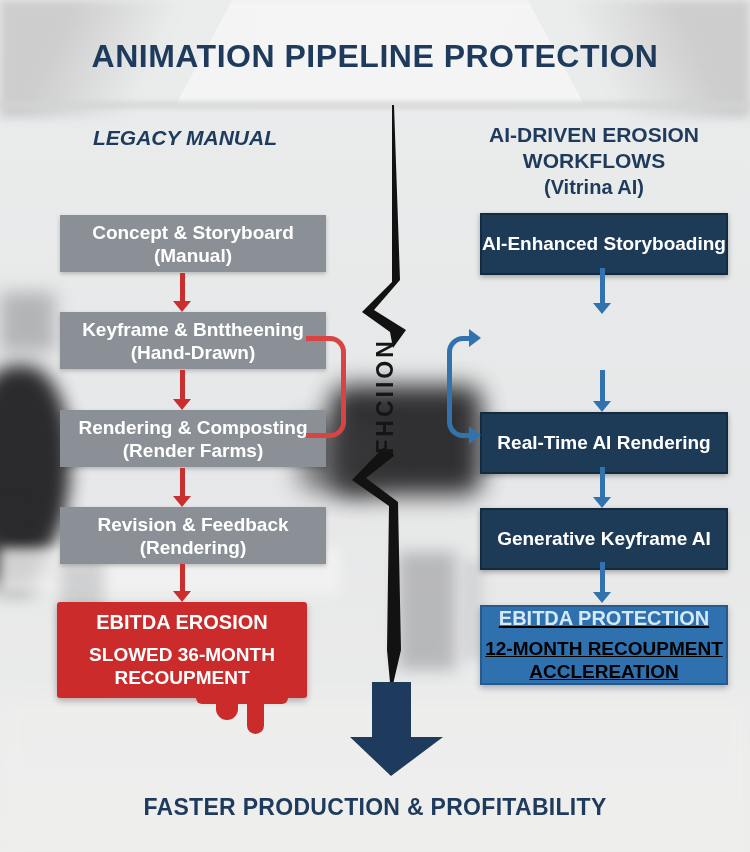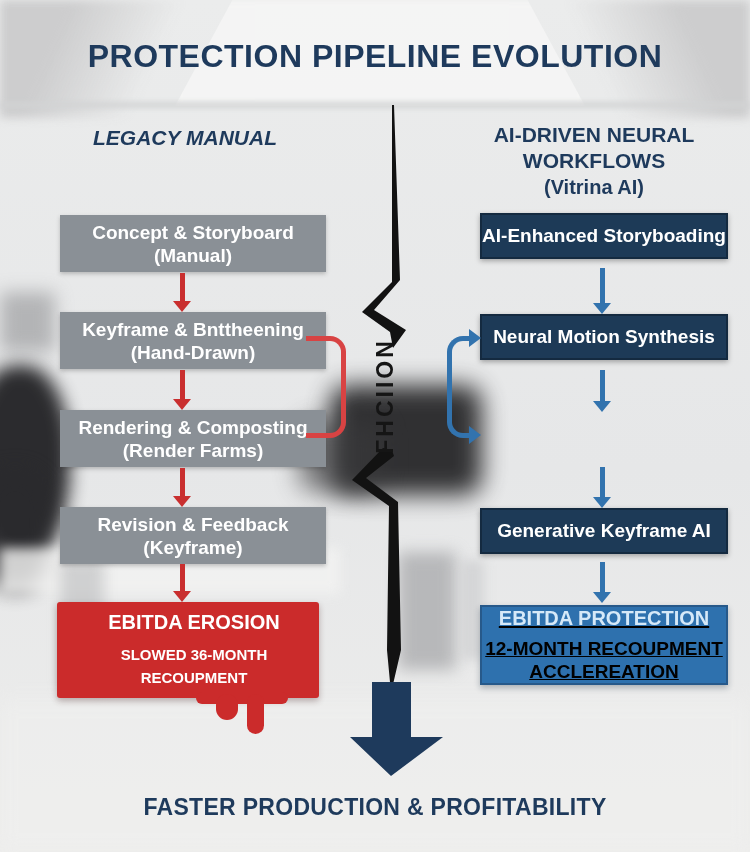--- a/index.html
+++ b/index.html
@@ -36,28 +36,28 @@
     color:var(--navy-text,#1e3a5c); font-size:21px; line-height:26px; }
   .hdr-left { left:52px; top:125px; width:266px;font-style:italic; }
   .hdr-right { left:456px; top:122px; width:276px; }
   .hdr-right .sub { font-size:20px;text-align:center; }
 
   .box { position:absolute; display:flex; flex-direction:column; align-items:center;
     justify-content:center; text-align:center; font-weight:bold; }
   .box-gray { left:60px; width:266px; height:57px; background:var(--gray-box,#8a9096);
     color:#fff; font-size:19px; line-height:23px; box-shadow:0 2px 4px rgba(40,40,40,.25); }
   .g1{top:215px} .g2{top:312px} .g3{top:410px} .g4{top:507px}
-  .box-navy { left:480px; width:248px; height:46px; background:var(--navy-box,#1d3a57);
+  .box-navy { left:480px; width:248px; height:62px; background:var(--navy-box,#1d3a57);
     color:#fff; font-size:19px; border:2px solid #142a40; box-sizing:border-box;
     box-shadow:0 2px 5px rgba(30,30,30,.35); }
   .n1{top:213px} .n2{top:314px} .n3{top:412px} .n4{top:508px}
   .box-red { left:57px; top:602px; width:250px; height:96px; background:var(--red-box,#cb2b2b);
-    color:#fff; border-radius:3px; box-shadow:0 3px 6px rgba(60,20,20,.3);padding-left:12px; }
+    color:#fff; border-radius:3px; box-shadow:0 3px 6px rgba(60,20,20,.3); }
   .box-red .l1 { font-size:20px; margin-bottom:9px; }
-  .box-red .l2 { font-size:15px; line-height:23px; }
+  .box-red .l2 { font-size:19px; line-height:23px; }
   .box-blue { left:480px; top:605px; width:248px; height:80px; background:var(--blue-box,#2e71ae);
     border:2px solid #27598a; box-sizing:border-box; box-shadow:0 3px 6px rgba(20,40,60,.3);text-decoration:underline; }
   .box-blue .l1 { font-size:20px; color:var(--light-blue-text,#d6e9f8); margin-bottom:7px; font-weight:bold; }
   .box-blue .l2 { font-size:19px; line-height:23px; color:#000000; }
 
   .drip { position:absolute; background:var(--red-box,#cb2b2b); }
   .drip-blob { left:196px; top:692px; width:92px; height:12px; border-radius:6px; }
   .drip1 { left:216px; top:694px; width:22px; height:26px; border-radius:11px; }
   .drip2 { left:247px; top:694px; width:17px; height:40px; border-radius:9px; }
 
@@ -99,27 +99,27 @@
   <div class="bgshape bg-chair1"></div>
   <div class="bgshape bg-chair2"></div>
   <div class="bgshape bg-tableband"></div>
   <div class="bgshape bg-leg1"></div>
   <div class="bgshape bg-centerblob"></div>
   <div class="bgshape bg-centerblob2"></div>
   <div class="bgshape bg-leg2"></div>
   <div class="bgshape bg-leg3"></div>
   <div class="bgshape bg-floor"></div>
 
-  <div class="title">PROTECTION PIPELINE EVOLUTION</div>
+  <div class="title">ANIMATION PIPELINE PROTECTION</div>
 
   <div class="col-hdr hdr-left">
     <div>LEGACY MANUAL</div>
   </div>
   <div class="col-hdr hdr-right">
-    <div>AI-DRIVEN NEURAL</div>
+    <div>AI-DRIVEN EROSION</div>
     <div>WORKFLOWS</div>
     <div class="sub">(Vitrina AI)</div>
   </div>
 
   <svg class="crack-svg" viewBox="0 0 120 600">
     <polygon style="fill:var(--black-crack,#121212)" points="64,5 70,180 44,210 76,230 63,248 60,232 32,212 62,182 62,5"></polygon>
     <polygon style="fill:var(--black-crack,#121212)" points="62,350 64,356 36,378 68,402 71,550 61,593 57,550 59,406 22,380 53,348"></polygon>
   </svg>
   <div class="friction-label">FHCIION</div>
 
@@ -130,21 +130,21 @@
   <div class="box box-gray g2">
     <span>Keyframe &amp; Bnttheening</span>
     <span>(Hand-Drawn)</span>
   </div>
   <div class="box box-gray g3">
     <span>Rendering &amp; Composting</span>
     <span>(Render Farms)</span>
   </div>
   <div class="box box-gray g4">
     <span>Revision &amp; Feedback</span>
-    <span>(Keyframe)</span>
+    <span>(Rendering)</span>
   </div>
 
   <div class="varrow red-a ra1">
       <span class="shaft"></span>
       <span class="head"></span>
     </div>
   <div class="varrow red-a ra2">
       <span class="shaft"></span>
       <span class="head"></span>
     </div>
@@ -163,22 +163,22 @@
     <span class="l2">SLOWED 36-MONTH</span>
     <span class="l2">RECOUPMENT</span>
   </div>
   <div class="drip drip-blob"></div>
   <div class="drip drip1"></div>
   <div class="drip drip2"></div>
 
   <div class="box box-navy n1">
     <span>AI-Enhanced Storyboading</span>
   </div>
-  <div class="box box-navy n2">
-    <span>Neural Motion Synthesis</span>
+  <div class="box box-navy n3">
+    <span>Real-Time AI Rendering</span>
   </div>
   <div class="box box-navy n4">
     <span>Generative Keyframe AI</span>
   </div>
 
   <div class="varrow blue-a ba1">
       <span class="shaft"></span>
       <span class="head"></span>
     </div>
   <div class="varrow blue-a ba2">

